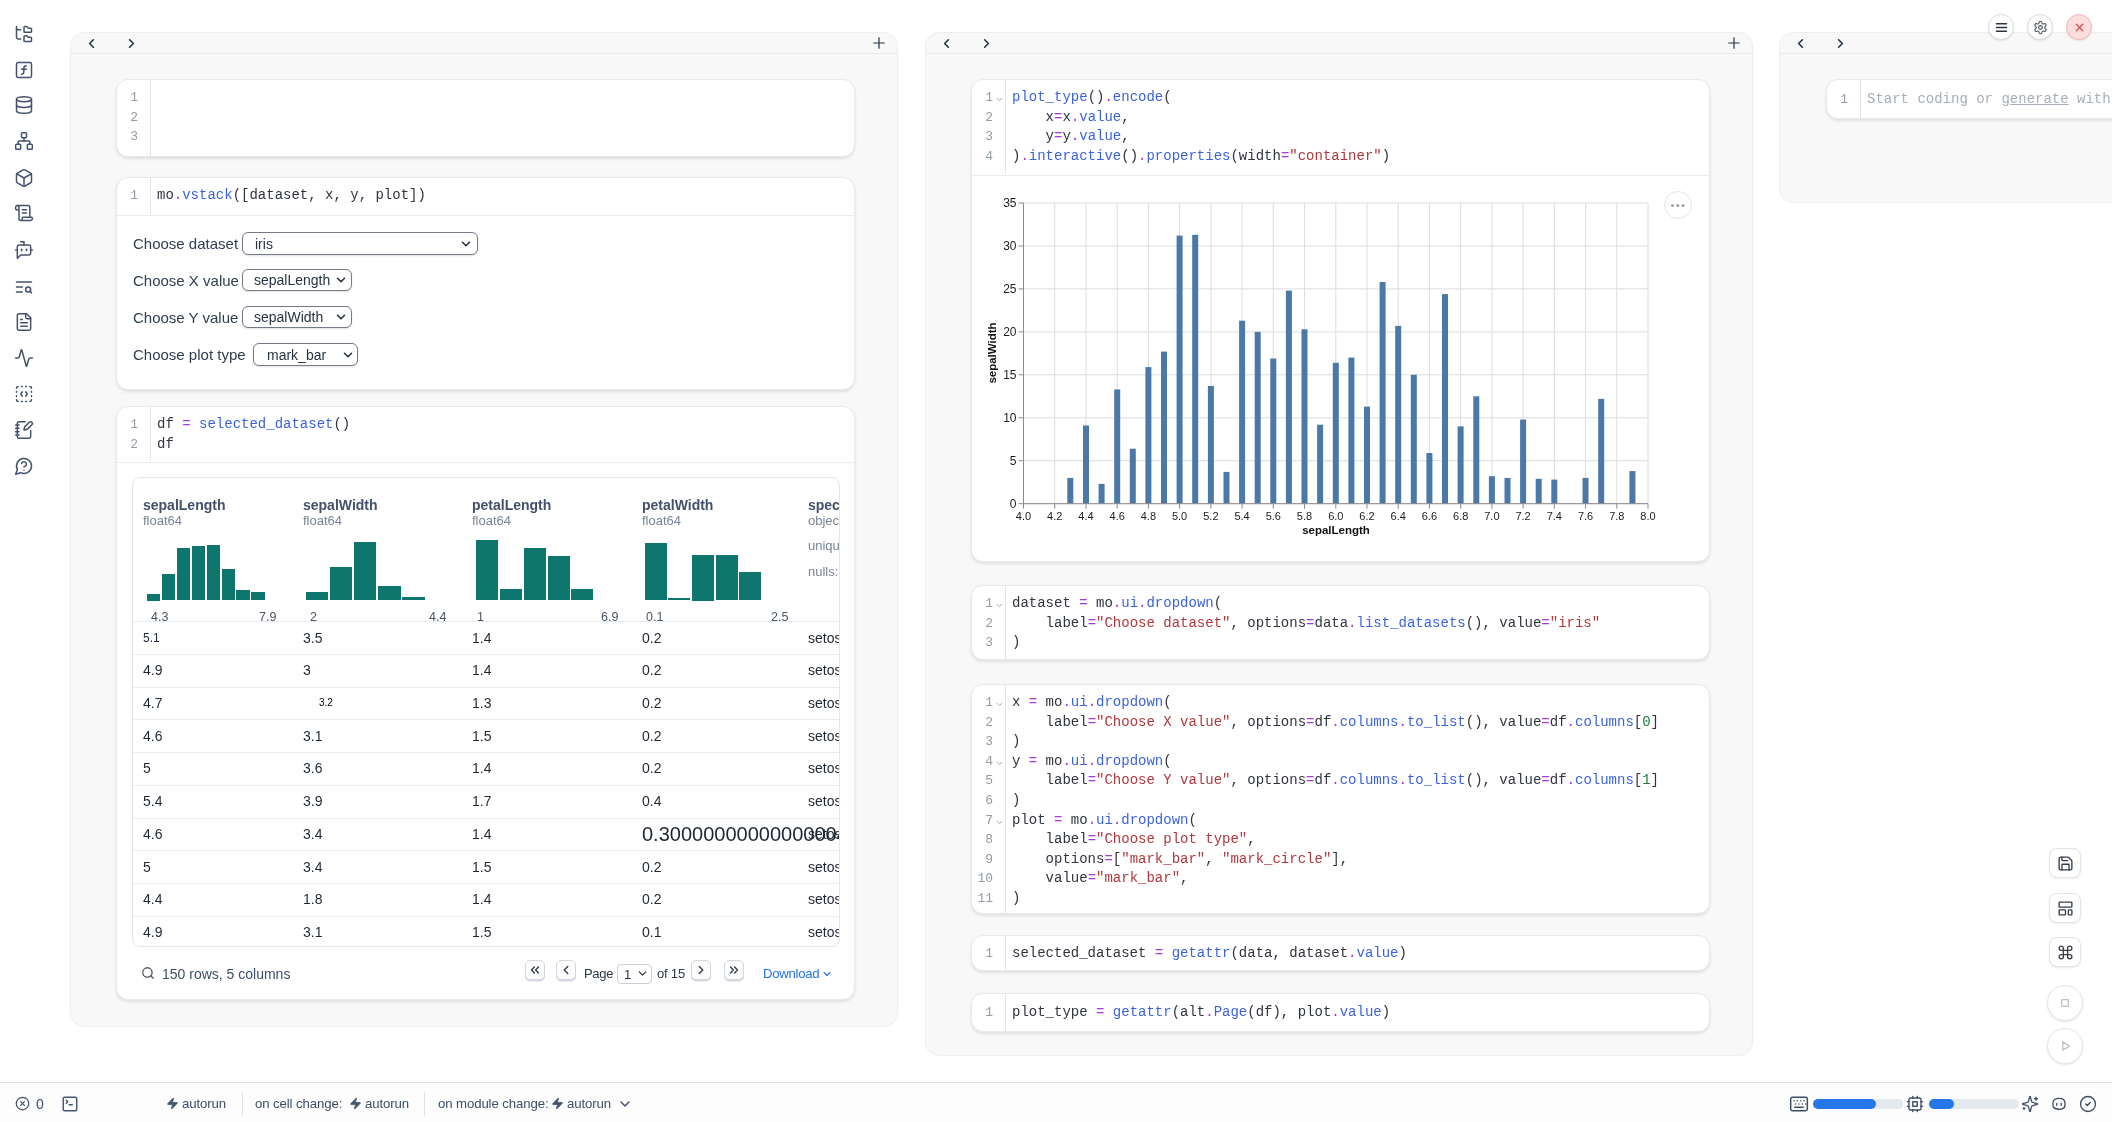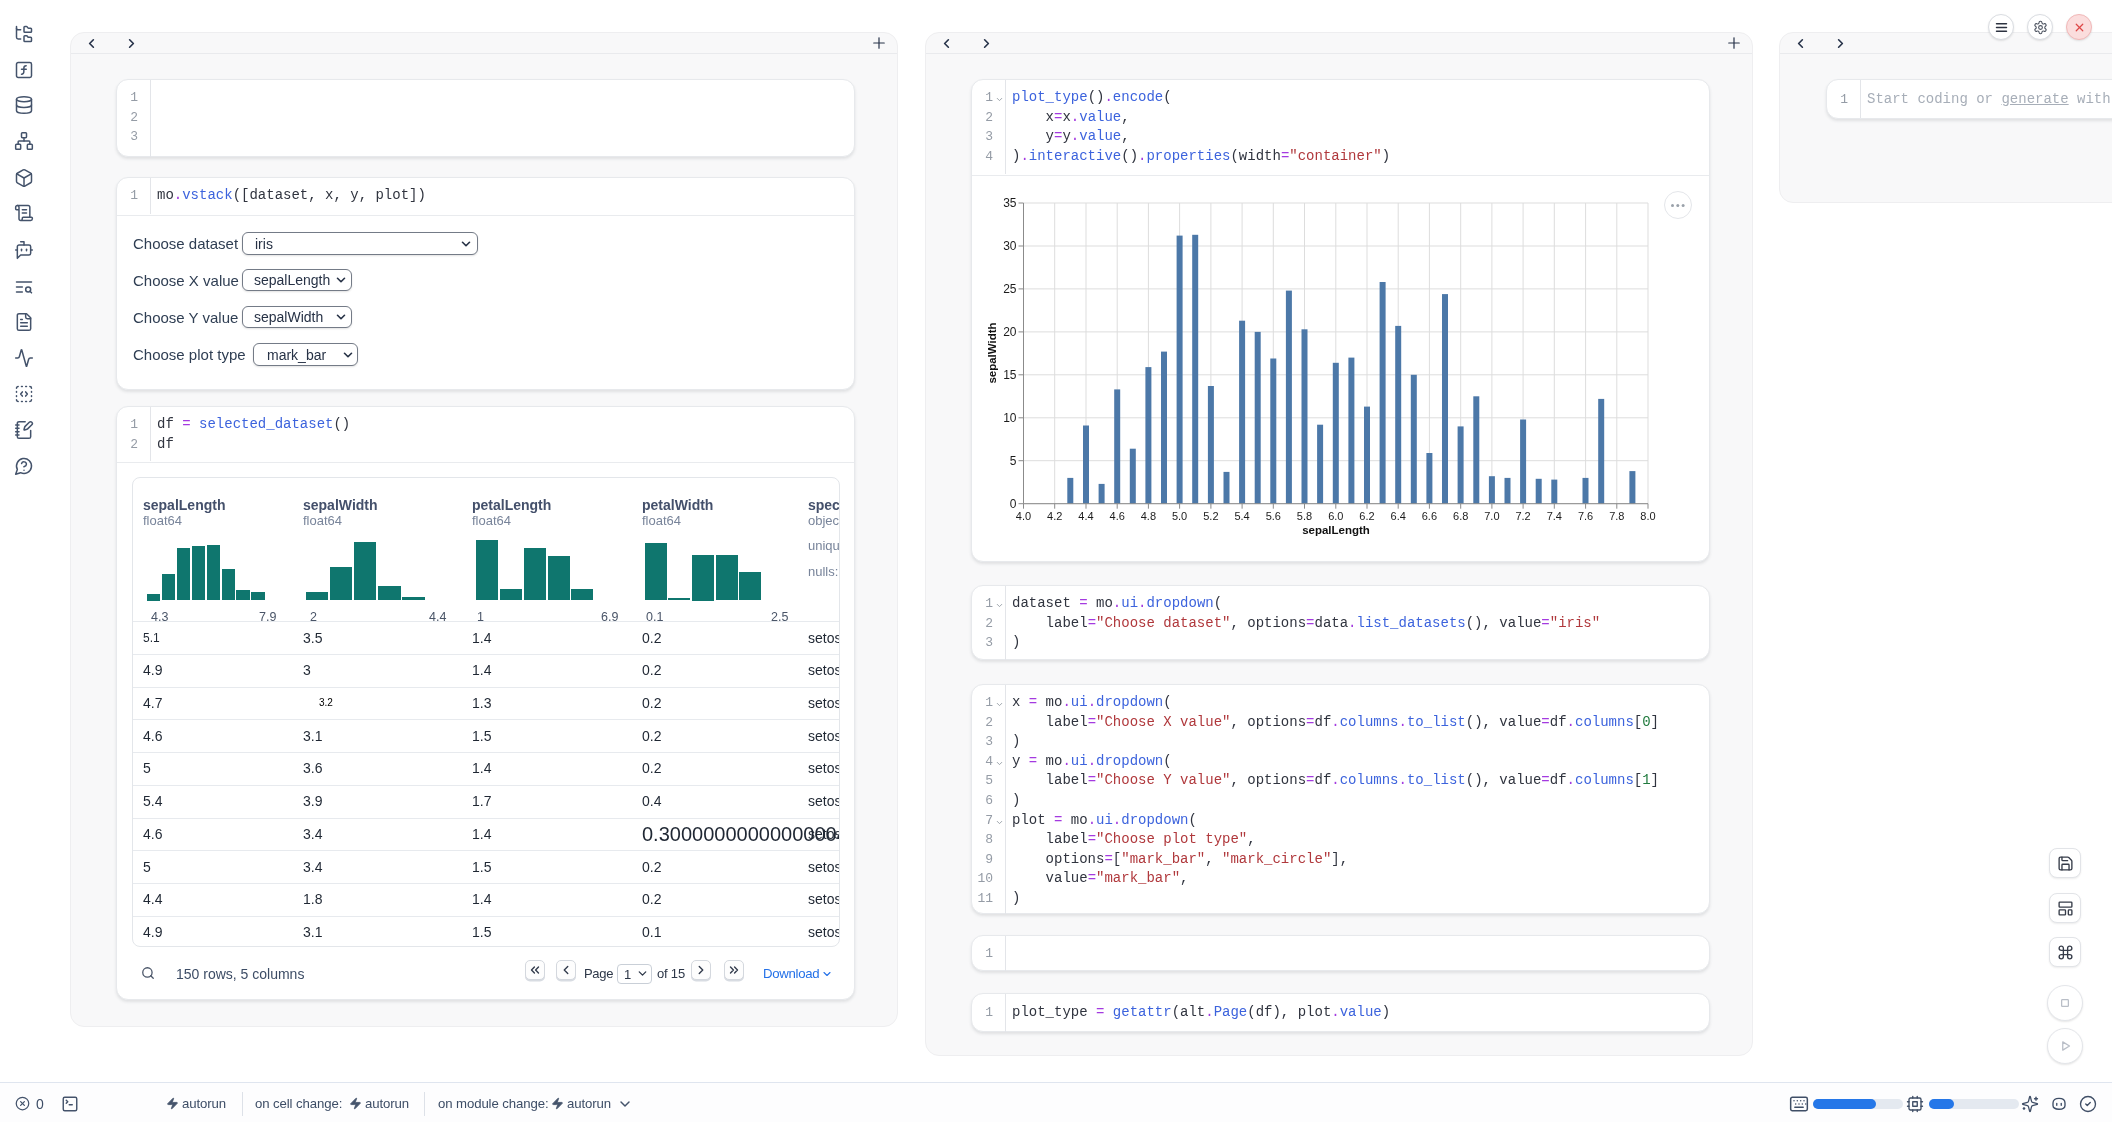--- a/index.html
+++ b/index.html
@@ -348,21 +348,21 @@
 <div class="abs" style="left:339px;top:445.9px;font-size:14px;color:#1f2733;line-height:16px">1.5</div>
 <div class="abs" style="left:509px;top:445.9px;font-size:14px;color:#1f2733;line-height:16px">0.1</div>
 <div class="abs" style="left:675px;top:445.9px;font-size:14px;color:#1f2733;line-height:16px">setosa</div>
 </div>
 <div class="abs" style="left:141px;top:966px">
     <svg style="" width="14" height="14" viewBox="0 0 24 24" fill="none" stroke="#4a5568" stroke-width="2.2" stroke-linecap="round" stroke-linejoin="round">
       <circle cx="11" cy="11" r="8"></circle>
       <path d="m21 21-4.3-4.3"></path>
     </svg>
   </div>
-<div class="abs ftxt" style="left:176px;top:965.5px">150 rows, 5 columns</div>
+<div class="abs ftxt" style="left:162px;top:965.5px">150 rows, 5 columns</div>
 <div class="pbtn" style="left:525px;top:960px">
     <svg style="" width="14" height="14" viewBox="0 0 24 24" fill="none" stroke="#333c4d" stroke-width="2.4" stroke-linecap="round" stroke-linejoin="round">
       <path d="m11 17-5-5 5-5"></path>
       <path d="m18 17-5-5 5-5"></path>
     </svg>
   </div>
 <div class="pbtn" style="left:556px;top:960px">
     <svg style="" width="14" height="14" viewBox="0 0 24 24" fill="none" stroke="#333c4d" stroke-width="2.4" stroke-linecap="round" stroke-linejoin="round">
       <path d="m15 18-6-6 6-6"></path>
     </svg>
@@ -590,20 +590,21 @@
 )
 plot <span class="o">=</span> mo<span class="o">.</span><span class="f">ui</span><span class="o">.</span><span class="f">dropdown</span>(
     label<span class="o">=</span><span class="s">"Choose plot type"</span>,
     options<span class="o">=</span>[<span class="s">"mark_bar"</span>, <span class="s">"mark_circle"</span>],
     value<span class="o">=</span><span class="s">"mark_bar"</span>,
 )</div>
   </div>
 <div class="cell" style="left:971px;top:935px;width:739px;height:36px">
     <div class="gut" style="padding-top:8px">1</div>
     <div class="gline" style="height:35px"></div>
+    <div class="code" style="padding-top:8px">selected_dataset <span class="o">=</span> <span class="f">getattr</span>(data, dataset<span class="o">.</span><span class="f">value</span>)</div>
   </div>
 <div class="cell" style="left:971px;top:993px;width:739px;height:39px">
     <div class="gut" style="padding-top:9px">1</div>
     <div class="gline" style="height:38px"></div>
     <div class="code" style="padding-top:9px">plot_type <span class="o">=</span> <span class="f">getattr</span>(alt<span class="o">.</span><span class="f">Page</span>(df), plot<span class="o">.</span><span class="f">value</span>)</div>
   </div>
 <div style="position:absolute;left:1826px;top:79px;width:739px;height:40px;background:#fff;border:1px solid #e7e9ec;border-radius:12px;box-shadow:0 2px 3px rgba(60,64,70,.12)">
     <div class="gut" style="padding-top:10px">1</div>
     <div class="gline" style="height:38px"></div>
     <div class="code" style="padding-top:10px;color:#a7aeb8">Start coding or <span style="text-decoration:underline">generate</span> with AI</div>

